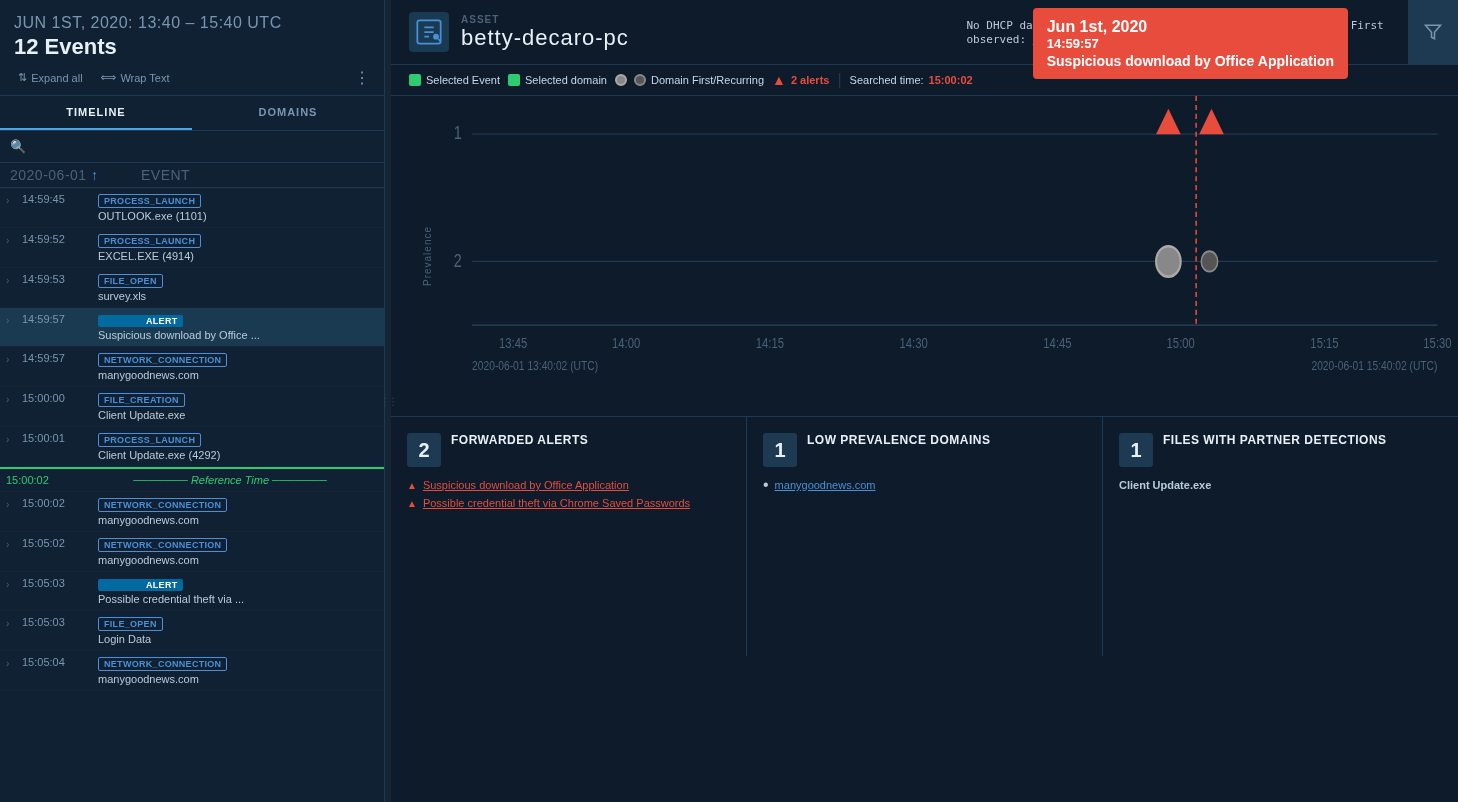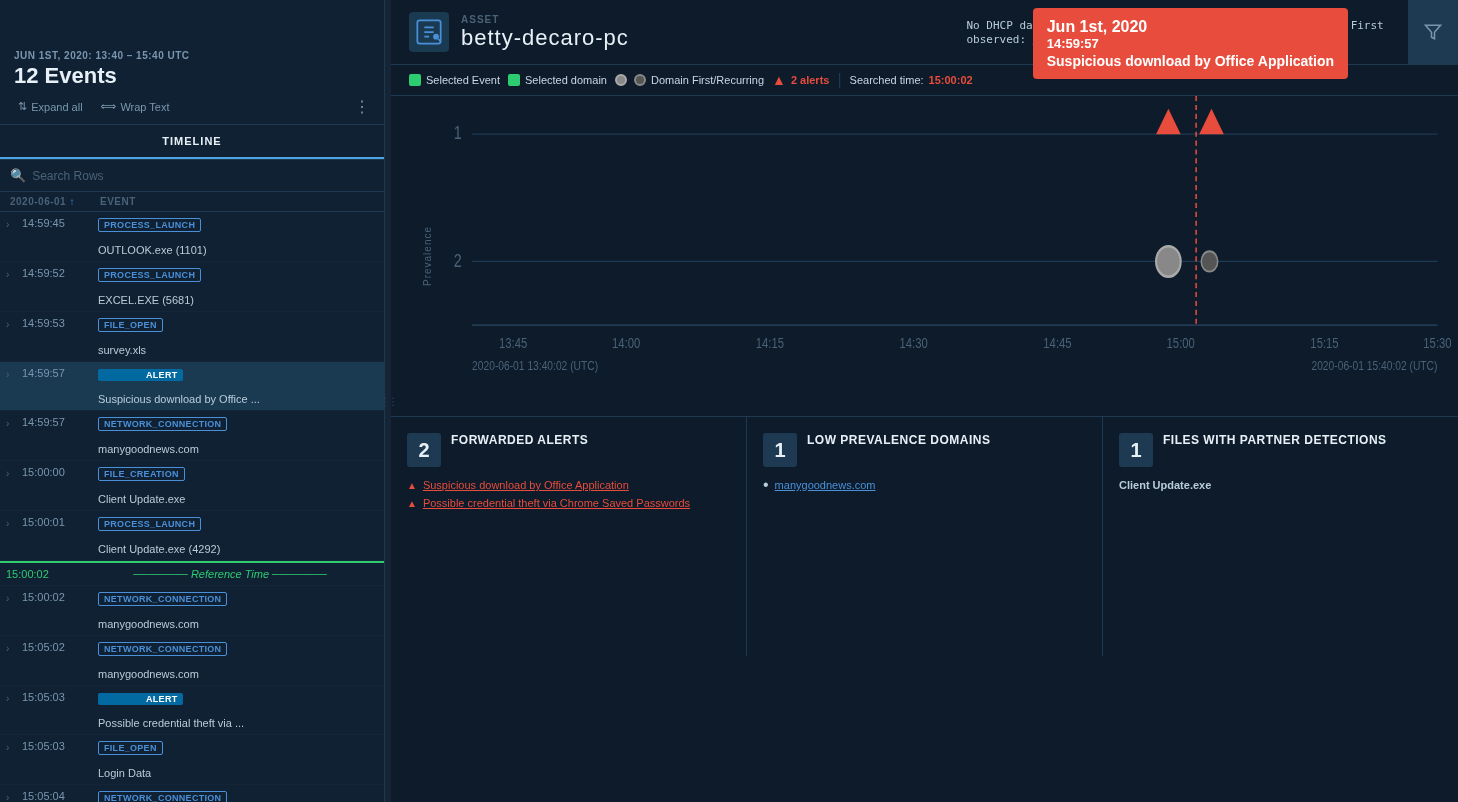--- a/index.html
+++ b/index.html
@@ -21,26 +21,25 @@
       border-right: 1px solid #1e3a52;
       display: flex;
       flex-direction: column;
       height: 100%;
     }
     .left-header {
       padding: 14px 14px 8px 14px;
       border-bottom: 1px solid #1e3a52;
     }
     .date-range {
-      font-size: 10px;
+      font-size: 16px;
       color: #7a96ae;
-      font-weight: 700;
+      font-weight: 400;
       letter-spacing: 0.5px;
       text-transform: uppercase;
-      margin-top: 36px;
     }
     .events-count {
       font-size: 22px;
       font-weight: 700;
       color: #e8f0f7;
       margin-top: 2px;
     }
     .toolbar {
       display: flex;
       align-items: center;
@@ -111,25 +110,26 @@
     .events-list {
       flex: 1;
       overflow-y: auto;
     }
     .events-list::-webkit-scrollbar { width: 4px; }
     .events-list::-webkit-scrollbar-thumb { background: #2a4a62; border-radius: 2px; }
 
     .col-headers {
       display: flex;
       padding: 4px 10px;
-      font-size: 10px;
+      font-size: 14px;
       color: #4a6278;
-      font-weight: 700;
+      font-weight: 400;
       letter-spacing: 0.5px;
       border-bottom: 1px solid #1e3a52;
+      gap: 41px;
     }
     .col-time { width: 90px; }
     .col-event { flex: 1; }
 
     .event-row {
       display: flex;
       align-items: flex-start;
       padding: 5px 6px 5px 6px;
       border-bottom: 1px solid #152535;
       cursor: pointer;
@@ -156,21 +156,21 @@
       flex-shrink: 0;
     }
     .event-content { flex: 1; }
 
     .badge {
       display: inline-block;
       font-size: 9px;
       font-weight: 700;
       padding: 1px 5px;
       border-radius: 2px;
-      margin-bottom: 12px;
+      margin-bottom: 2px;
       letter-spacing: 0.3px;
     }
     .badge-process { border: 1px solid #4a90d9; color: #4a90d9; background: transparent; }
     .badge-file { border: 1px solid #4a90d9; color: #4a90d9; background: transparent; }
     .badge-network { border: 1px solid #4a90d9; color: #4a90d9; background: transparent; }
     .badge-alert { background: #0369a1; color: white; border: none; padding-left: 48px; }
 
     .event-name {
       font-size: 11px;
       color: #b8ccd9;
@@ -410,25 +410,25 @@
       <button class="wrap-text-btn">
         <span>⟺</span>
         <span>Wrap Text</span>
       </button>
       <span class="toolbar-sep">⋮</span>
     </div>
   </div>
 
   <div class="tabs">
     <div class="tab active">TIMELINE</div>
+    <div class="tab">DOMAINS</div>
   </div>
 
   <div class="search-box">
     <span style="color:#4a6278; font-size:13px;">🔍</span>
-    <input type="text" placeholder="Search Rows" style="">
   </div>
 
   <div class="col-headers">
     <span class="col-time">
       <span>2020-06-01</span>
       <span style="color:#4a90d9;">↑</span>
     </span>
     <span class="col-event">EVENT</span>
   </div>
 
@@ -439,21 +439,21 @@
     <div class="event-content">
       <span class="badge badge-process">PROCESS_LAUNCH</span>
       <span class="event-name">OUTLOOK.exe (1101)</span>
     </div>
   </div>
       <div class="event-row">
     <span class="expand-arrow">›</span>
     <span class="event-time">14:59:52</span>
     <div class="event-content">
       <span class="badge badge-process">PROCESS_LAUNCH</span>
-      <span class="event-name">EXCEL.EXE (5681)</span>
+      <span class="event-name">EXCEL.EXE (4914)</span>
     </div>
   </div>
       <div class="event-row">
     <span class="expand-arrow">›</span>
     <span class="event-time">14:59:53</span>
     <div class="event-content">
       <span class="badge badge-file">FILE_OPEN</span>
       <span class="event-name">survey.xls</span>
     </div>
   </div>

